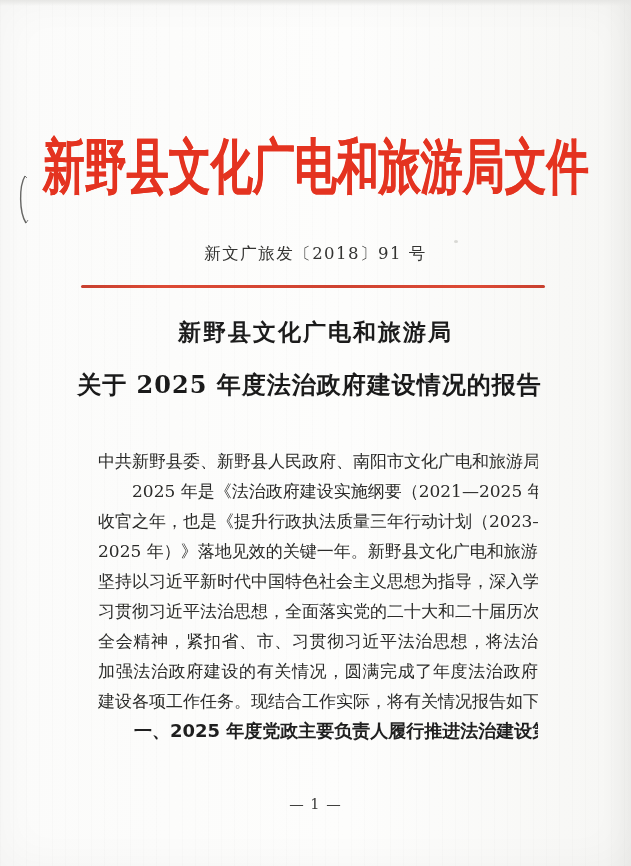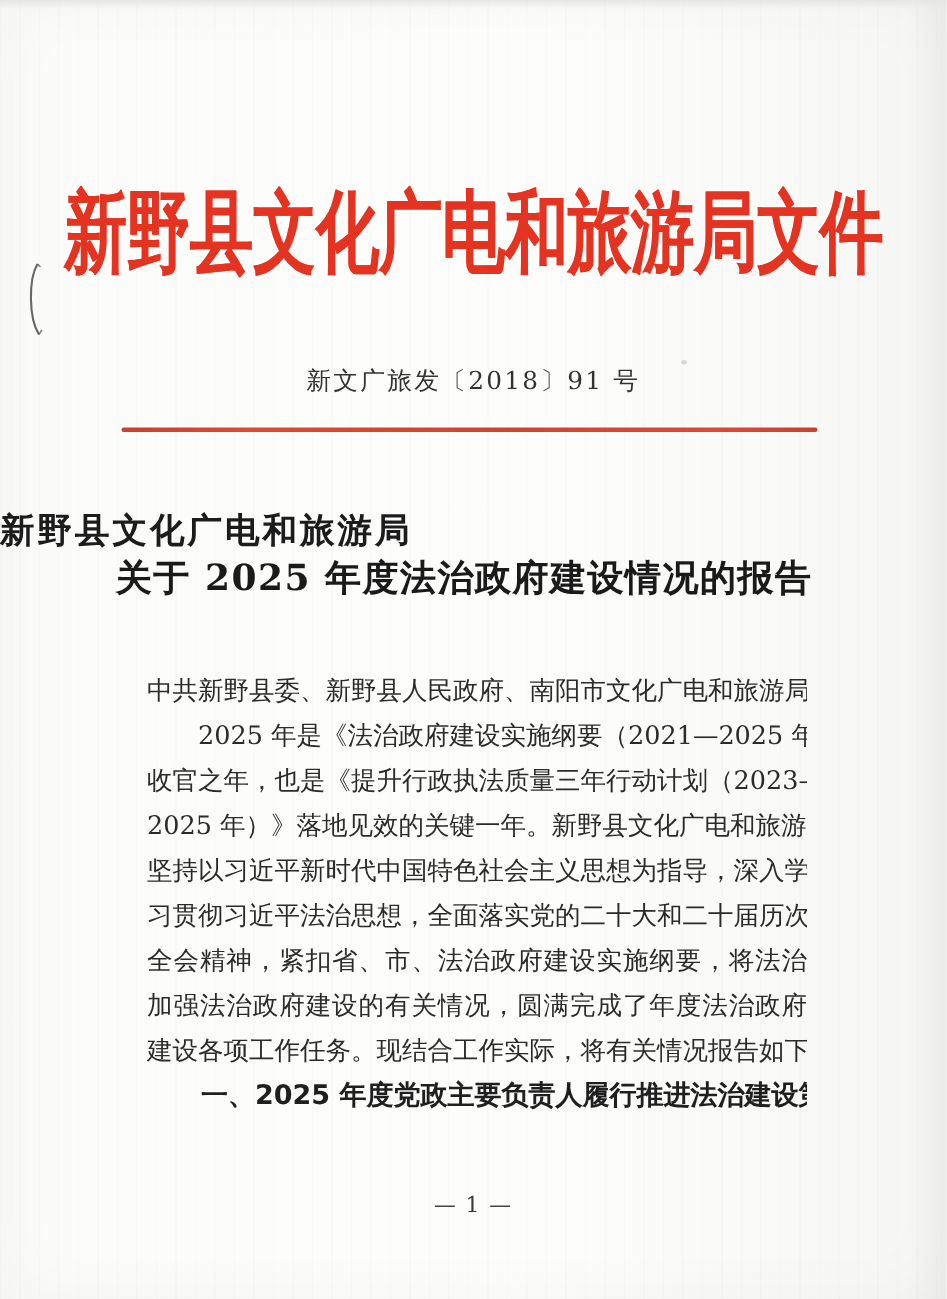--- a/index.html
+++ b/index.html
@@ -32,21 +32,21 @@
     left: 17px;
     top: 174px;
     width: 12px;
     height: 52px;
   }
   .red-head {
     position: absolute;
     top: 118px;
     left: 0;
     right: 0;
-    margin: 5px;
+    margin: 16px;
     text-align: center;
     white-space: nowrap;
   }
   .red-head .stretch {
     display: inline-block;
     font-family: "DejaVu Serif", serif;
     font-weight: 700;
     font-size: 42px;
     line-height: 46px;
     letter-spacing: 0px;
@@ -70,23 +70,24 @@
     position: absolute;
     top: 285px;
     left: 81px;
     width: 464px;
     height: 2.5px;
     border-radius: 2px;
     background: linear-gradient(90deg, #c8402f, #dd4a35 18%, #cf4331 55%, #dd4a35 85%, #c8402f);
   }
   .report-title-1 {
     position: absolute;
-    top: 338px;
+    top: 317px;
     left: 0;
     right: 0;
+    text-align: center;
     font-family: "DejaVu Serif", serif;
     font-weight: 700;
     font-size: 23px;
     letter-spacing: 2px;
     color: #1c1c1c;
   }
   .report-title-2 {
     position: absolute;
     top: 369px;
     left: 0;
@@ -170,21 +171,21 @@
 
   <div class="report-title-2">关于 2025 年度法治政府建设情况的报告</div>
 
   <div class="body-block">
     <div class="ln">中共新野县委、新野县人民政府、南阳市文化广电和旅游局：</div>
     <div class="ln">　　2025 年是《法治政府建设实施纲要（2021—2025 年）》</div>
     <div class="ln">收官之年，也是《提升行政执法质量三年行动计划（2023—</div>
     <div class="ln">2025 年）》落地见效的关键一年。新野县文化广电和旅游局</div>
     <div class="ln">坚持以习近平新时代中国特色社会主义思想为指导，深入学</div>
     <div class="ln">习贯彻习近平法治思想，全面落实党的二十大和二十届历次</div>
-    <div class="ln">全会精神，紧扣省、市、法治政府建设实施纲要，将法治</div>
+    <div class="ln">全会精神，紧扣省、市、习贯彻习近平法治思想，将法治</div>
     <div class="ln">加强法治政府建设的有关情况，圆满完成了年度法治政府</div>
     <div class="ln">建设各项工作任务。现结合工作实际，将有关情况报告如下：</div>
     <div class="ln hei">　　一、2025 年度党政主要负责人履行推进法治建设第一</div>
   </div>
 
   <div class="page-num">— 1 —</div>
 
   <div class="speck"></div>
 
 </div>

